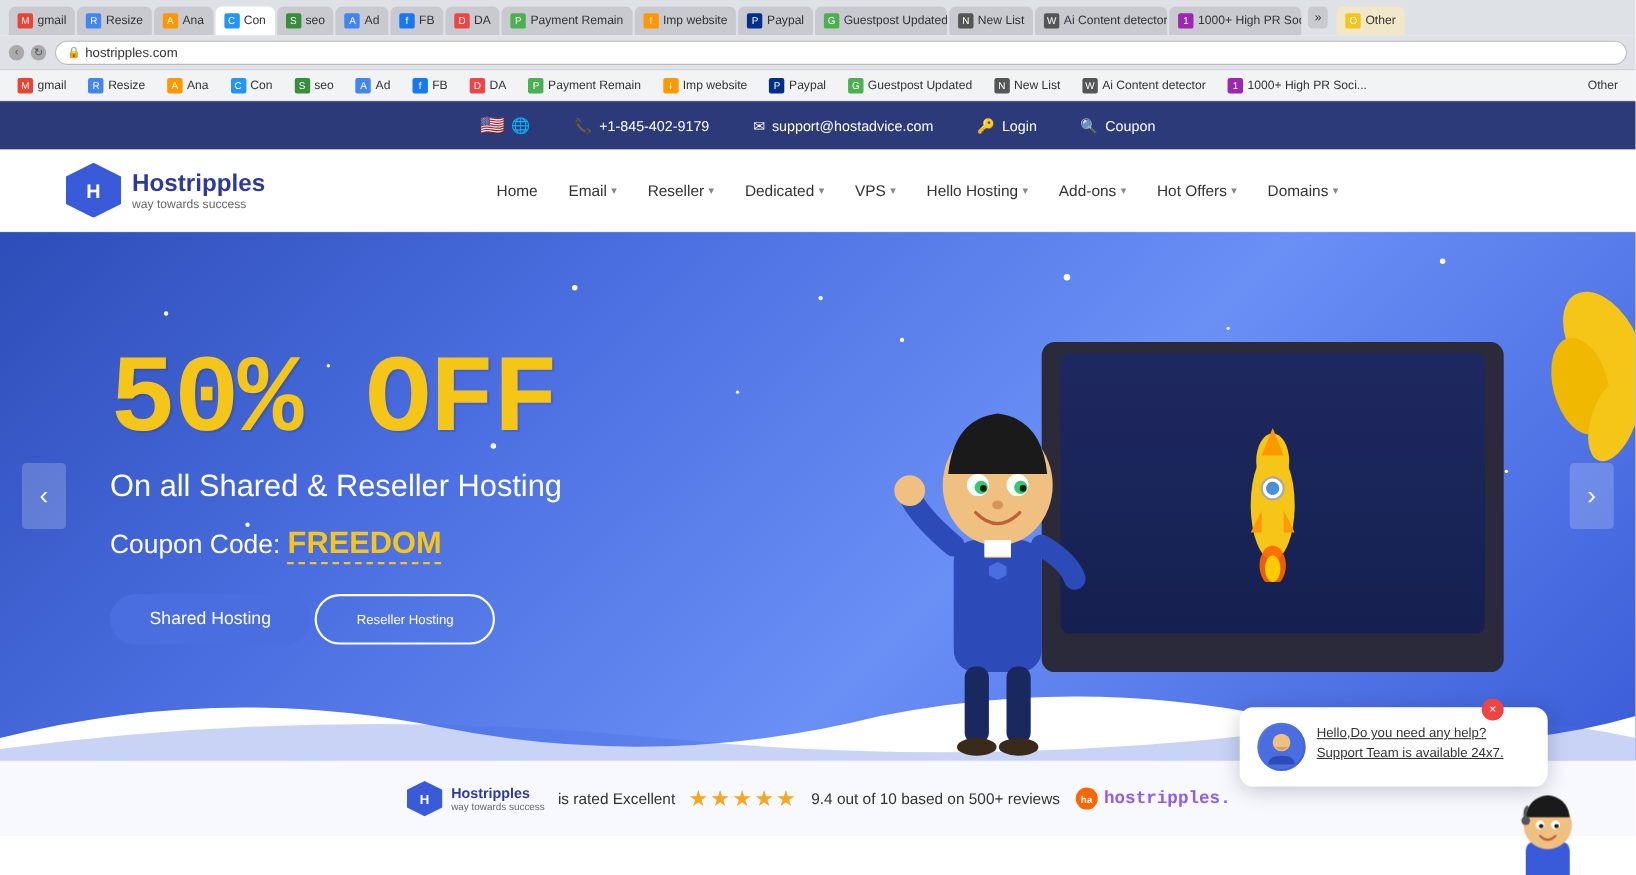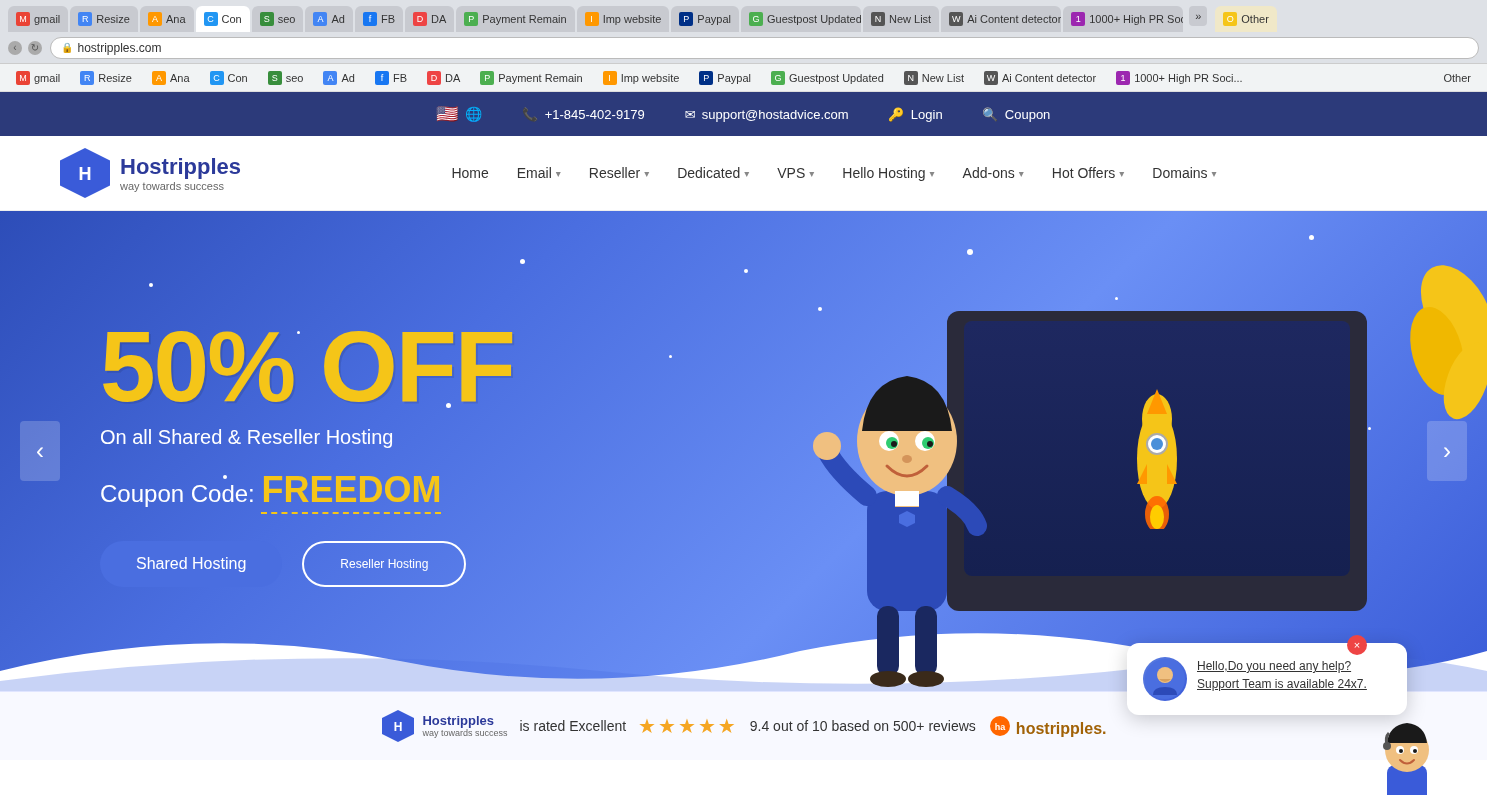--- a/index.html
+++ b/index.html
@@ -198,42 +198,43 @@
       z-index: 2;
       max-width: 55%;
     }
     .hero-discount {
       font-size: 100px;
       font-weight: 900;
       color: #f5c518;
       line-height: 1;
       letter-spacing: -2px;
       text-shadow: 2px 2px 0 rgba(0,0,0,0.1);
+      font-family: Liberation Mono, monospace;
     }
     .hero-subtitle {
-      font-size: 20px;
+      font-size: 28px;
       color: #fff;
       margin: 10px 0 20px;
       font-weight: 500;
     }
     .hero-coupon {
       font-size: 24px;
       color: #fff;
       margin-bottom: 30px;
     }
     .hero-coupon-code {
       color: #f5c518;
       font-weight: 900;
-      font-size: 36px;
+      font-size: 28px;
       border-bottom: 2px dashed #f5c518;
       padding-bottom: 2px;
     }
     .hero-buttons {
       display: flex;
-      gap: 20px;
+      gap: 4px;
       margin-top: 10px;
     }
     .btn-shared {
       background: #4a6ee0;
       color: #fff;
       border: none;
       border-radius: 30px;
       padding: 14px 36px;
       font-size: 16px;
       cursor: pointer;
@@ -291,25 +292,26 @@
       color: #333;
     }
     .rating-logo {
       display: flex;
       align-items: center;
       gap: 6px;
     }
     .rating-stars { color: #f5a623; font-size: 20px; letter-spacing: 2px; }
     .hostadvice-badge {
       display: flex;
-      align-items: flex-end;
+      align-items: center;
       gap: 4px;
-      color: #a16207;
+      color: #8b5cf6;
       font-weight: bold;
       font-size: 16px;
+      font-family: Liberation Mono, monospace;
     }
 
     
     .chat-widget {
       position: fixed;
       bottom: 40px;
       right: 220px;
       background: #fff;
       border-radius: 12px;
       box-shadow: 0 4px 20px rgba(0,0,0,0.2);

